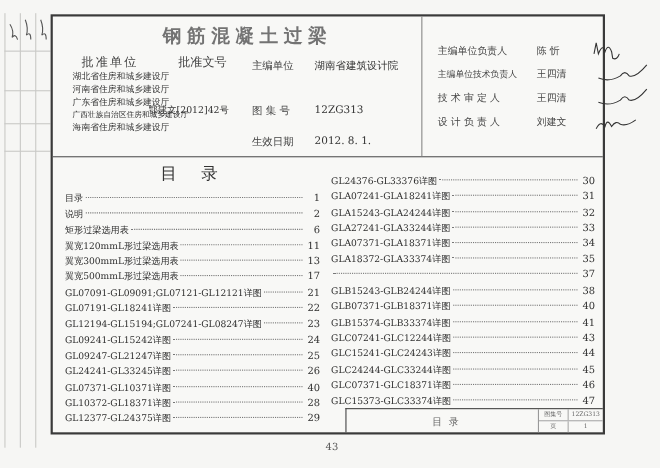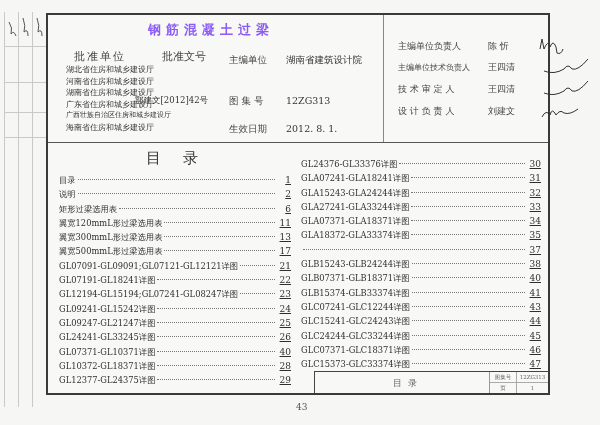--- a/index.html
+++ b/index.html
@@ -18,21 +18,21 @@
     .strip .hline { position: absolute; left: 0; width: 42px; border-top: 1px solid #c9c9c6; }
 
     
     .frame {
       position: absolute; left: 46px; top: 13px; width: 504px; height: 382px;
       border: 2px solid #3a3a3a; box-sizing: border-box; background: #f8f8f6;
     }
     .header-sep { position: absolute; left: 0; right: 0; top: 127px; border-top: 1.5px solid #555; }
     .col-sep { position: absolute; top: 0; height: 127px; left: 335px; border-left: 1px solid #888; }
 
-    .title { position: absolute; left: 100px; top: 6px; font-size: 13px; font-weight: bold; letter-spacing: 5px; color: #8b5cf6; }
+    .title { position: absolute; left: 100px; top: 6px; font-size: 17px; font-weight: bold; letter-spacing: 5px; color: #737373; }
 
     .appr-head { position: absolute; left: 26px; top: 34px; font-size: 11px; letter-spacing: 2px; color: #444; }
     .appr-doc-head { position: absolute; left: 114px; top: 34px; font-size: 11px; color: #444; }
     .appr-list { position: absolute; left: 18px; top: 49px; font-size: 8px; line-height: 11.5px; color: #333; }
     .appr-doc { position: absolute; left: 87px; top: 80px; font-size: 8.5px; color: #333; }
 
     .meta-label { position: absolute; font-size: 9.5px; color: #444; }
     .meta-val { position: absolute; font-size: 9.5px; color: #333; }
 
     .sig-row { position: absolute; left: 350px; font-size: 9px; color: #444; }
@@ -40,21 +40,21 @@
     .sig-row .name { display: inline-block; width: 50px; }
     .sig-mark { position: absolute; left: 488px; }
 
     .toc-title { position: absolute; left: 98px; top: 134px; font-size: 15px; letter-spacing: 22px; color: #333; }
 
     .toc-left { position: absolute; left: 11px; top: 160px; width: 232px; }
     .toc-right { position: absolute; left: 253px; top: 144px; width: 240px; }
     .toc-item { display: flex; align-items: baseline; height: 14.3px; font-size: 8.3px; color: #2f2f2f; white-space: nowrap; }
     .toc-item .lbl { flex: 0 0 auto; }
     .toc-item .dots { flex: 1 1 auto; border-bottom: 1px dotted #777; margin: 0 2px; transform: translateY(-3px); }
-    .toc-item .num { flex: 0 0 auto; font-size: 9px; width: 14px; text-align: right; text-decoration: underline; }
+    .toc-item .num { flex: 0 0 auto; font-size: 9px; width: 14px; text-align: right; }
 
     .titleblock {
       position: absolute; left: 266px; top: 356px; width: 234px; height: 22px;
       border-top: 1.5px solid #444; border-left: 1.5px solid #444; box-sizing: border-box;
     }
     .tb-title { position: absolute; left: 78px; top: 5px; font-size: 9px; letter-spacing: 6px; color: #666; }
     .tb-grid { position: absolute; right: 0; top: 0; width: 58px; height: 21px; border-left: 1px solid #999; font-size: 5.5px; color: #666; }
     .tb-grid .r { height: 10px; border-bottom: 1px solid #aaa; display: flex; }
     .tb-grid .c1 { width: 26px; border-right: 1px solid #aaa; text-align: center; line-height: 10px; }
     .tb-grid .c2 { flex: 1; text-align: center; line-height: 10px; }
@@ -85,21 +85,20 @@
     <div class="header-sep"></div>
     <div class="col-sep"></div>
 
     <div class="title">钢筋混凝土过梁</div>
 
     <div class="appr-head">批准单位</div>
     <div class="appr-doc-head">批准文号</div>
     <div class="appr-list">
       <div>湖北省住房和城乡建设厅</div>
       <div>河南省住房和城乡建设厅</div>
-      <div>湖南省住房和城乡建设厅</div>
       <div>广东省住房和城乡建设厅</div>
       <div style="font-size:7px">广西壮族自治区住房和城乡建设厅</div>
       <div>海南省住房和城乡建设厅</div>
     </div>
     <div class="appr-doc">鄂建文[2012]42号</div>
 
     <div class="meta-label" style="left:181px;top:39px">主编单位</div>
     <div class="meta-val" style="left:238px;top:39px">湖南省建筑设计院</div>
     <div class="meta-label" style="left:181px;top:80px">图 集 号</div>
     <div class="meta-val" style="left:238px;top:80px">12ZG313</div>

